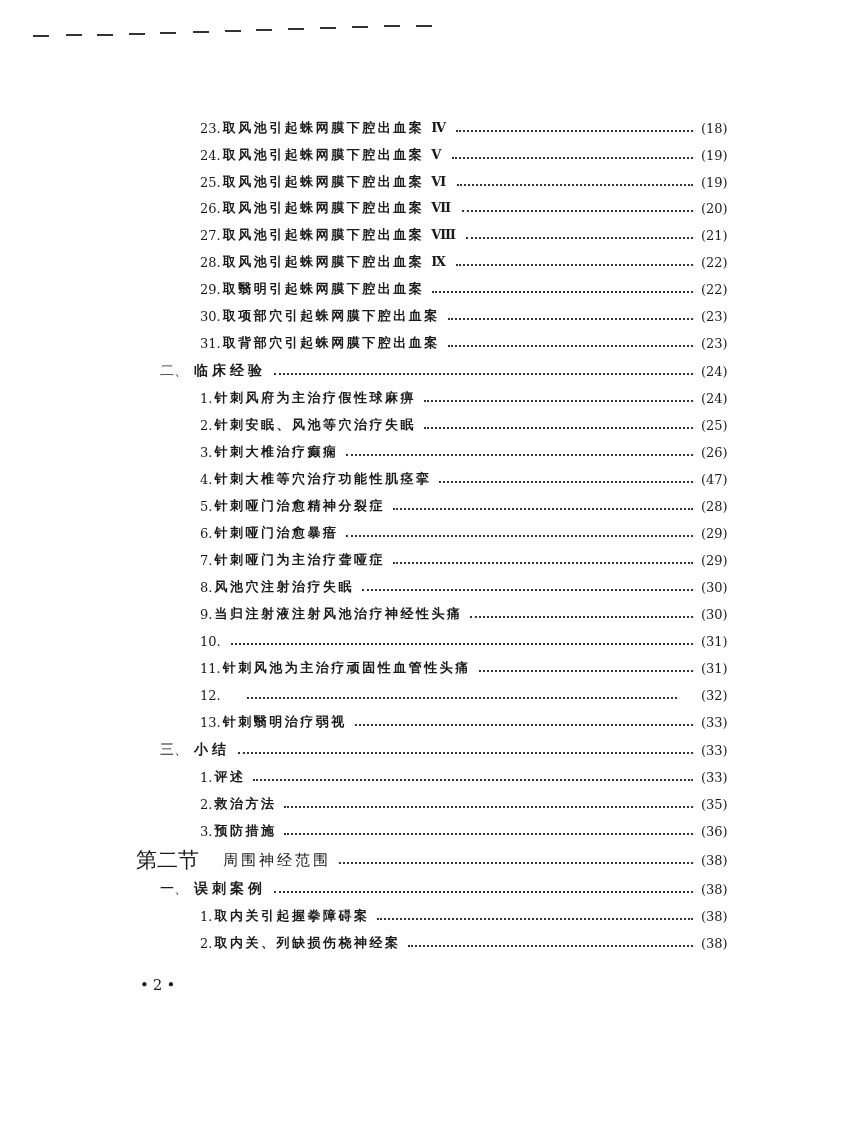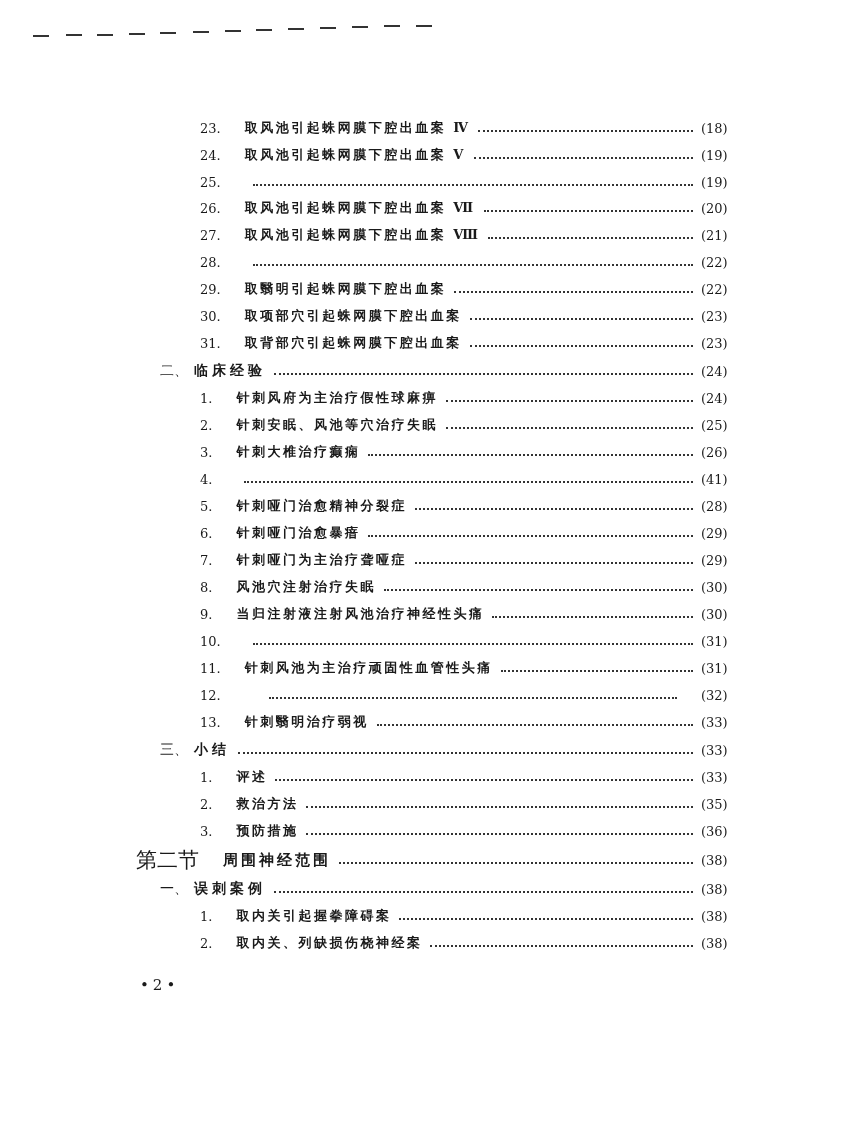--- a/index.html
+++ b/index.html
@@ -4,26 +4,26 @@
 <style>
   html, body { margin: 0; padding: 0; }
   body {
     width: 866px; height: 1122px; background: #ffffff; position: relative; overflow: hidden;
     font-family: "DejaVu Serif", "Liberation Serif", serif; color: #1a1a1a;
   }
   .dash-row { position: absolute; left: 0; top: 0; width: 450px; height: 50px; }
   .dash { position: absolute; height: 2px; width: 16px; background: #333; }
   .toc { position: absolute; left: 0; top: 0; width: 866px; }
   .row { position: absolute; height: 20px; display: flex; align-items: center; font-size: 13px; white-space: nowrap; }
-  .num { display: inline-block; margin-right: 24px; font-family: "DejaVu Serif", serif; }
+  .num { display: inline-block; margin-right: 2px; font-family: "DejaVu Serif", serif; }
   .title { letter-spacing: 2.5px; font-weight: bold; }
   .dots { flex: 1; overflow: hidden; margin: 0 8px; border-bottom: 2px dotted #333; height: 0; align-self: center; transform: translateY(3px); }
   .page { display: inline-block; width: 44px; text-align: left; font-family: "DejaVu Serif", serif; }
   .row.section .title { font-size: 14px; letter-spacing: 4px; }
-  .row.chapter .title { font-size: 15px; letter-spacing: 3px; font-weight: bold; }
+  .row.chapter .title { font-size: 15px; letter-spacing: 3px; font-weight: normal; }
   .footer { position: absolute; left: 140px; top: 976px; font-size: 15px; letter-spacing: 4px; }
 </style>
 </head>
 <body>
 
 <div class="dash-row">
   <div class="dash" style="left:33px;top:35px;"></div>
   <div class="dash" style="left:66px;top:34px;"></div>
   <div class="dash" style="left:97px;top:34px;"></div>
   <div class="dash" style="left:129px;top:33px;"></div>
@@ -46,37 +46,39 @@
       <span class="page">(18)</span>
     </div>
     <div class="row item" style="top: 145px; left: 200px; width: 545px;">
       <span class="num">24.</span>
       <span class="title">取风池引起蛛网膜下腔出血案 Ⅴ</span>
       <span class="dots"></span>
       <span class="page">(19)</span>
     </div>
     <div class="row item" style="top: 172px; left: 200px; width: 545px;">
       <span class="num">25.</span>
+      <span class="title">取风池引起蛛网膜下腔出血案 Ⅵ</span>
       <span class="dots"></span>
       <span class="page">(19)</span>
     </div>
     <div class="row item" style="top: 198px; left: 200px; width: 545px;">
       <span class="num">26.</span>
       <span class="title">取风池引起蛛网膜下腔出血案 Ⅶ</span>
       <span class="dots"></span>
       <span class="page">(20)</span>
     </div>
     <div class="row item" style="top: 225px; left: 200px; width: 545px;">
       <span class="num">27.</span>
       <span class="title">取风池引起蛛网膜下腔出血案 Ⅷ</span>
       <span class="dots"></span>
       <span class="page">(21)</span>
     </div>
     <div class="row item" style="top: 252px; left: 200px; width: 545px;">
       <span class="num">28.</span>
+      <span class="title">取风池引起蛛网膜下腔出血案 Ⅸ</span>
       <span class="dots"></span>
       <span class="page">(22)</span>
     </div>
     <div class="row item" style="top: 279px; left: 200px; width: 545px;">
       <span class="num">29.</span>
       <span class="title">取翳明引起蛛网膜下腔出血案</span>
       <span class="dots"></span>
       <span class="page">(22)</span>
     </div>
     <div class="row item" style="top: 306px; left: 200px; width: 545px;">
@@ -110,22 +112,23 @@
       <span class="page">(25)</span>
     </div>
     <div class="row item" style="top: 442px; left: 200px; width: 545px;">
       <span class="num">3.</span>
       <span class="title">针刺大椎治疗癫痫</span>
       <span class="dots"></span>
       <span class="page">(26)</span>
     </div>
     <div class="row item" style="top: 469px; left: 200px; width: 545px;">
       <span class="num">4.</span>
-      <span class="dots"></span>
-      <span class="page">(41)</span>
+      <span class="title">针刺大椎等穴治疗功能性肌痉挛</span>
+      <span class="dots"></span>
+      <span class="page">(47)</span>
     </div>
     <div class="row item" style="top: 496px; left: 200px; width: 545px;">
       <span class="num">5.</span>
       <span class="title">针刺哑门治愈精神分裂症</span>
       <span class="dots"></span>
       <span class="page">(28)</span>
     </div>
     <div class="row item" style="top: 523px; left: 200px; width: 545px;">
       <span class="num">6.</span>
       <span class="title">针刺哑门治愈暴瘖</span>

